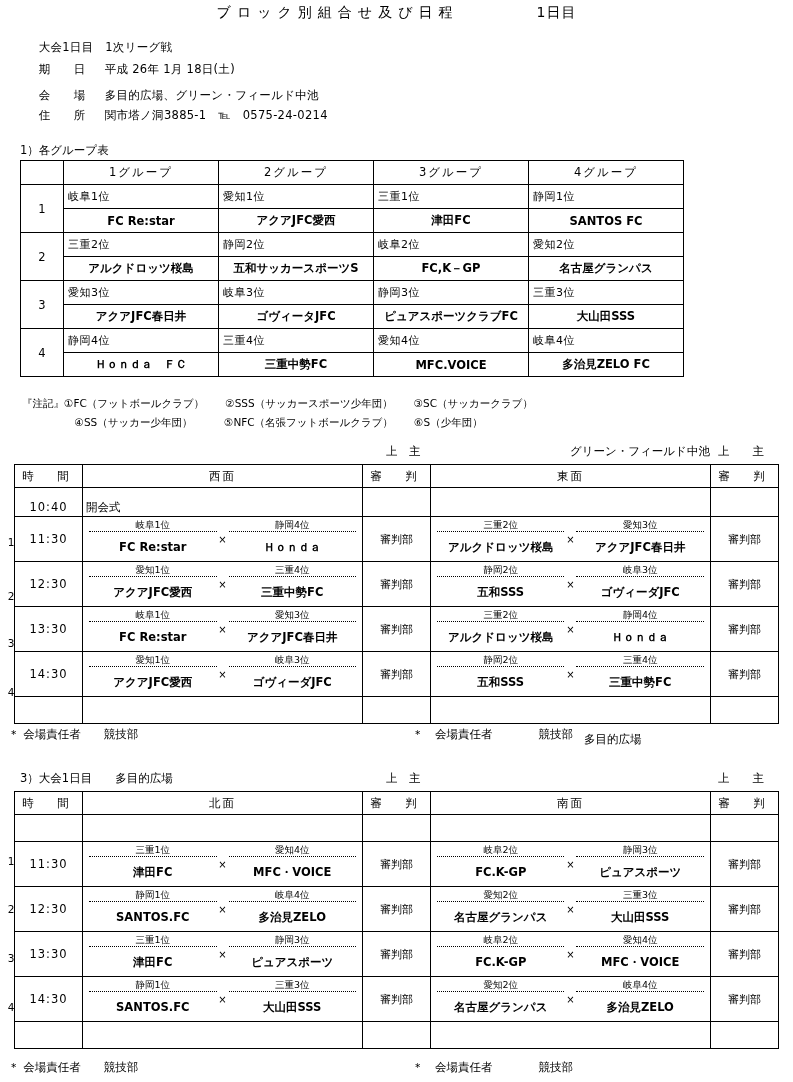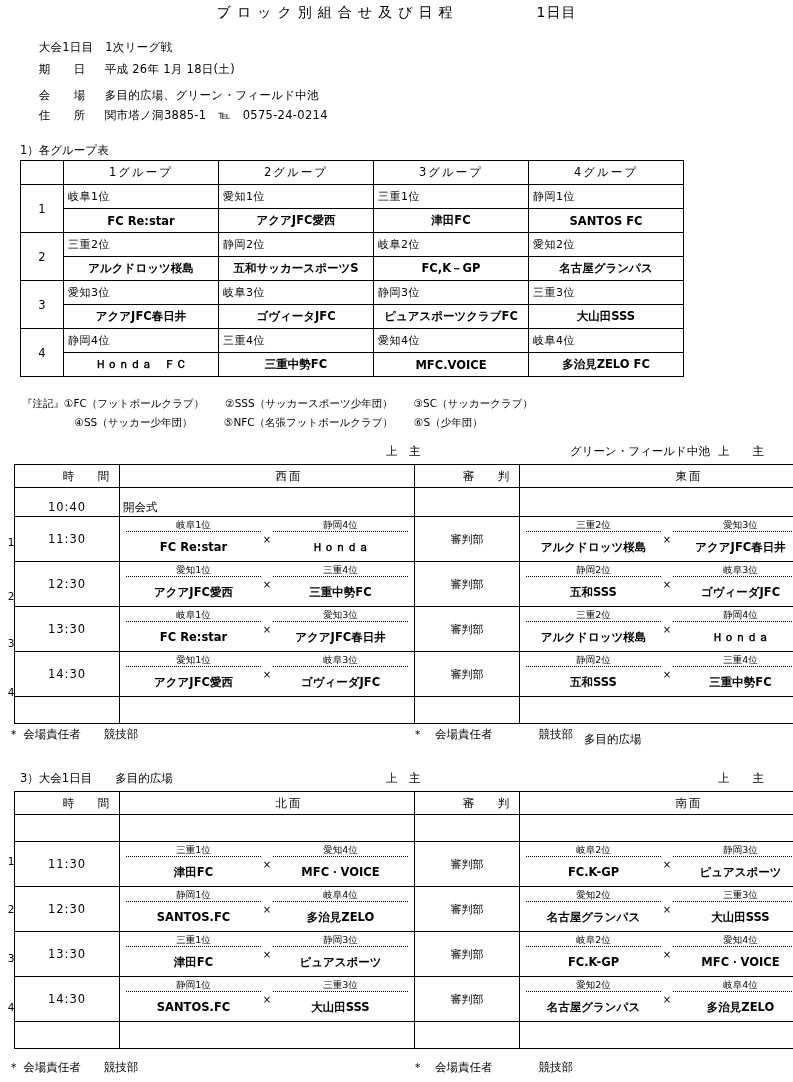--- a/index.html
+++ b/index.html
@@ -90,21 +90,20 @@
   }
   .sched .c-time { width: 60px; }
   .sched .c-face { width: 250px; }
   .sched .c-ref  { width: 60px; }
 
   .sched .hdrow td {
     height: 22px;
     text-align: center;
     font-size: 11.5px;
     letter-spacing: 2px;
-    padding-left: 44px;
   }
   .sched .hdrow .c-time { letter-spacing: 6px; }
   .sched .hdrow .c-ref  { letter-spacing: 6px; }
 
   .sched .timecell {
     text-align: center;
     font-size: 11.5px;
     letter-spacing: 1px;
   }
   .sched .refcell {

